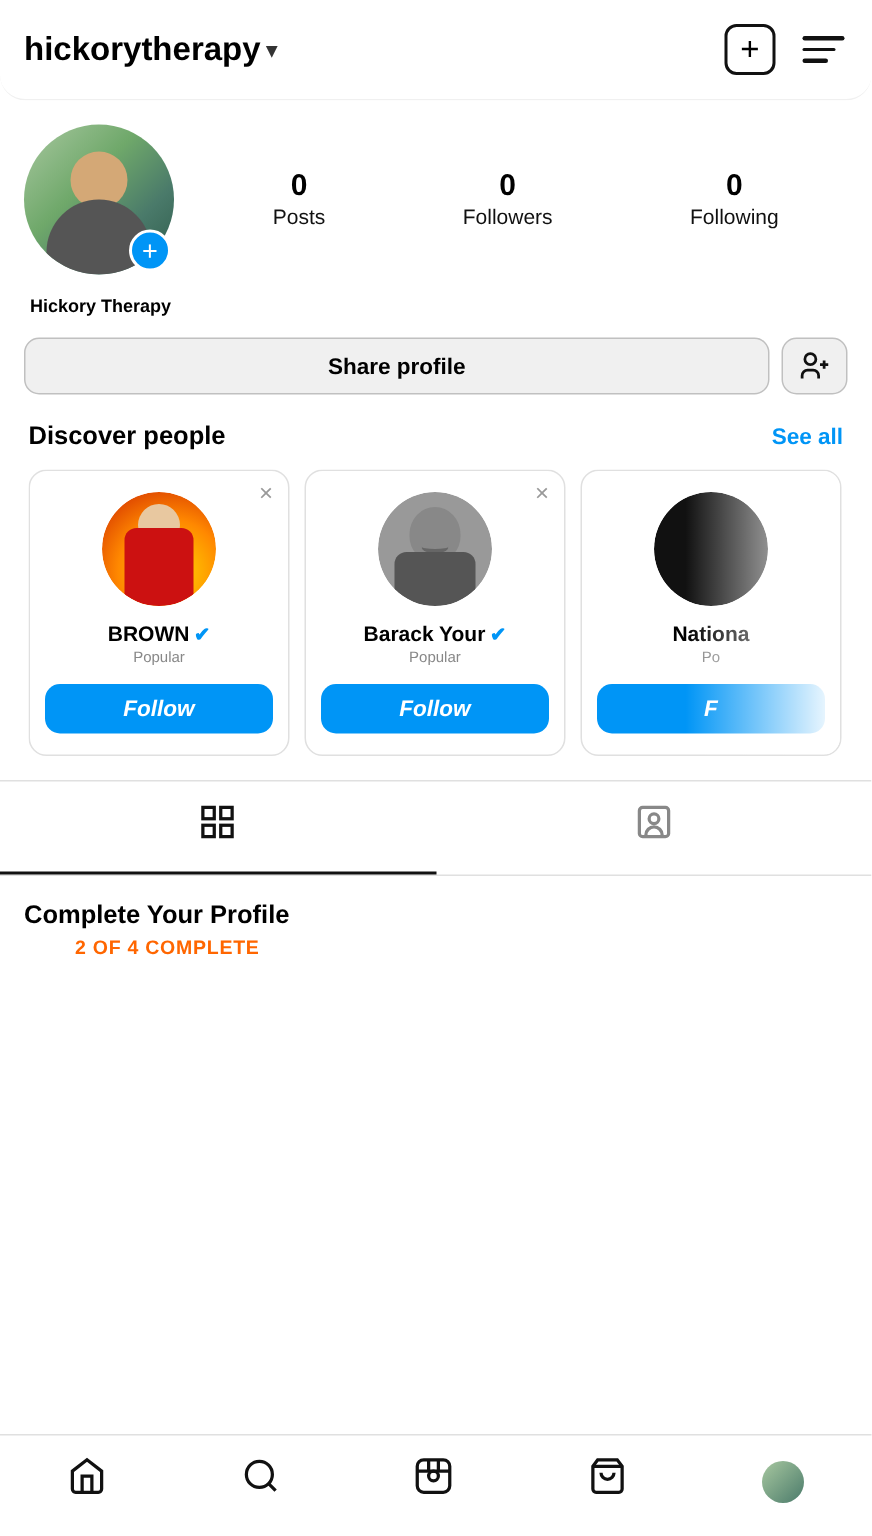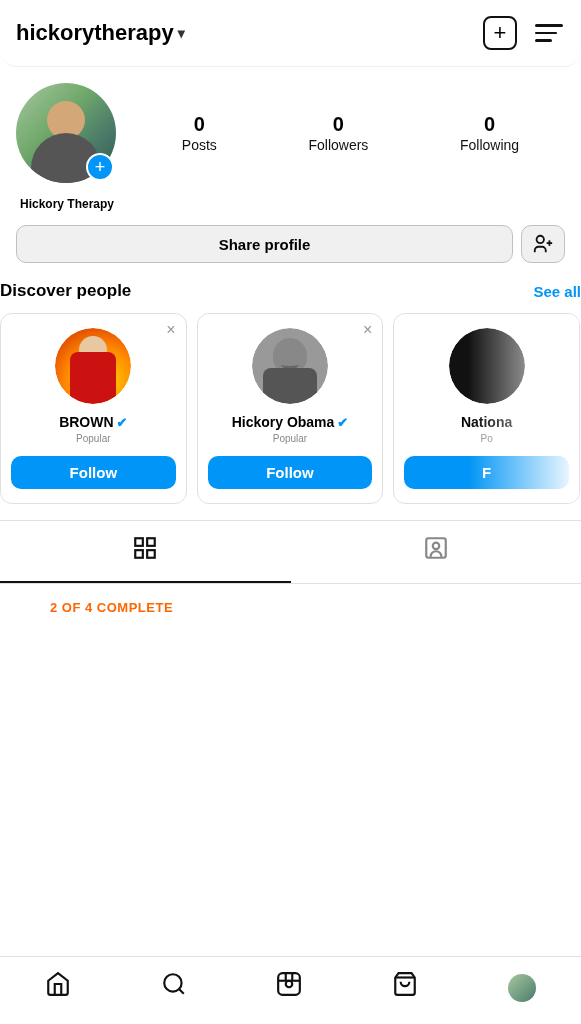--- a/index.html
+++ b/index.html
@@ -210,21 +210,21 @@
       display: flex;
       align-items: center;
       justify-content: center;
       cursor: pointer;
       flex-shrink: 0;
       font-size: 18px;
     }
 
     
     .discover-section {
-      padding: 0 0;
+      padding: 0 19px;
       margin-bottom: 16px;
     }
     .discover-header {
       display: flex;
       justify-content: space-between;
       align-items: center;
       margin-bottom: 12px;
     }
     .discover-title {
       font-size: 17px;
@@ -378,20 +378,21 @@
     .btn-follow {
       width: 100%;
       padding: 8px 0;
       background: #0095f6;
       color: #fff;
       border: none;
       border-radius: 10px;
       font-size: 15px;
       font-weight: 700;
       cursor: pointer;
+      font-style: italic;
     }
 
     
     .card-partial {
       position: relative;
       overflow: hidden;
     }
     .card-partial-overlay {
       position: absolute;
       right: 0;
@@ -587,21 +588,21 @@
       <div class="discover-card">
         <button class="card-close-btn">×</button>
         <div class="card-avatar">
           <div class="obama-avatar-inner">
             <div class="obama-head"></div>
             <div class="obama-smile"></div>
             <div class="obama-figure"></div>
           </div>
         </div>
         <div class="card-name">
-          <span>Hickory Obama</span>
+          <span>Barack Your</span>
           <span class="verified-icon">✔</span>
         </div>
         <div class="card-subtitle">Popular</div>
         <button class="btn-follow">Follow</button>
       </div>
 
       <div class="discover-card card-partial">
         <div class="card-avatar">
           <div class="national-avatar"></div>
         </div>
@@ -632,20 +633,21 @@
         <svg width="26" height="26" viewBox="0 0 24 24" fill="none" stroke="#888" stroke-width="2">
           <rect x="3" y="3" width="18" height="18" rx="2"></rect>
           <circle cx="12" cy="10" r="3"></circle>
           <path d="M7 21v-1a5 5 0 0 1 10 0v1"></path>
         </svg>
       </span>
     </div>
   </div>
 
   <div class="complete-section">
+    <div class="complete-title">Complete Your Profile</div>
     <div class="complete-subtitle">2 OF 4 COMPLETE</div>
   </div>
 
 </div>
 
 <div class="bottom-nav">
   <button class="nav-item">
     <span class="nav-icon">
       <svg width="26" height="26" viewBox="0 0 24 24" fill="none" stroke="#111" stroke-width="2">
         <path d="M3 9l9-7 9 7v11a2 2 0 0 1-2 2H5a2 2 0 0 1-2-2z"></path>

